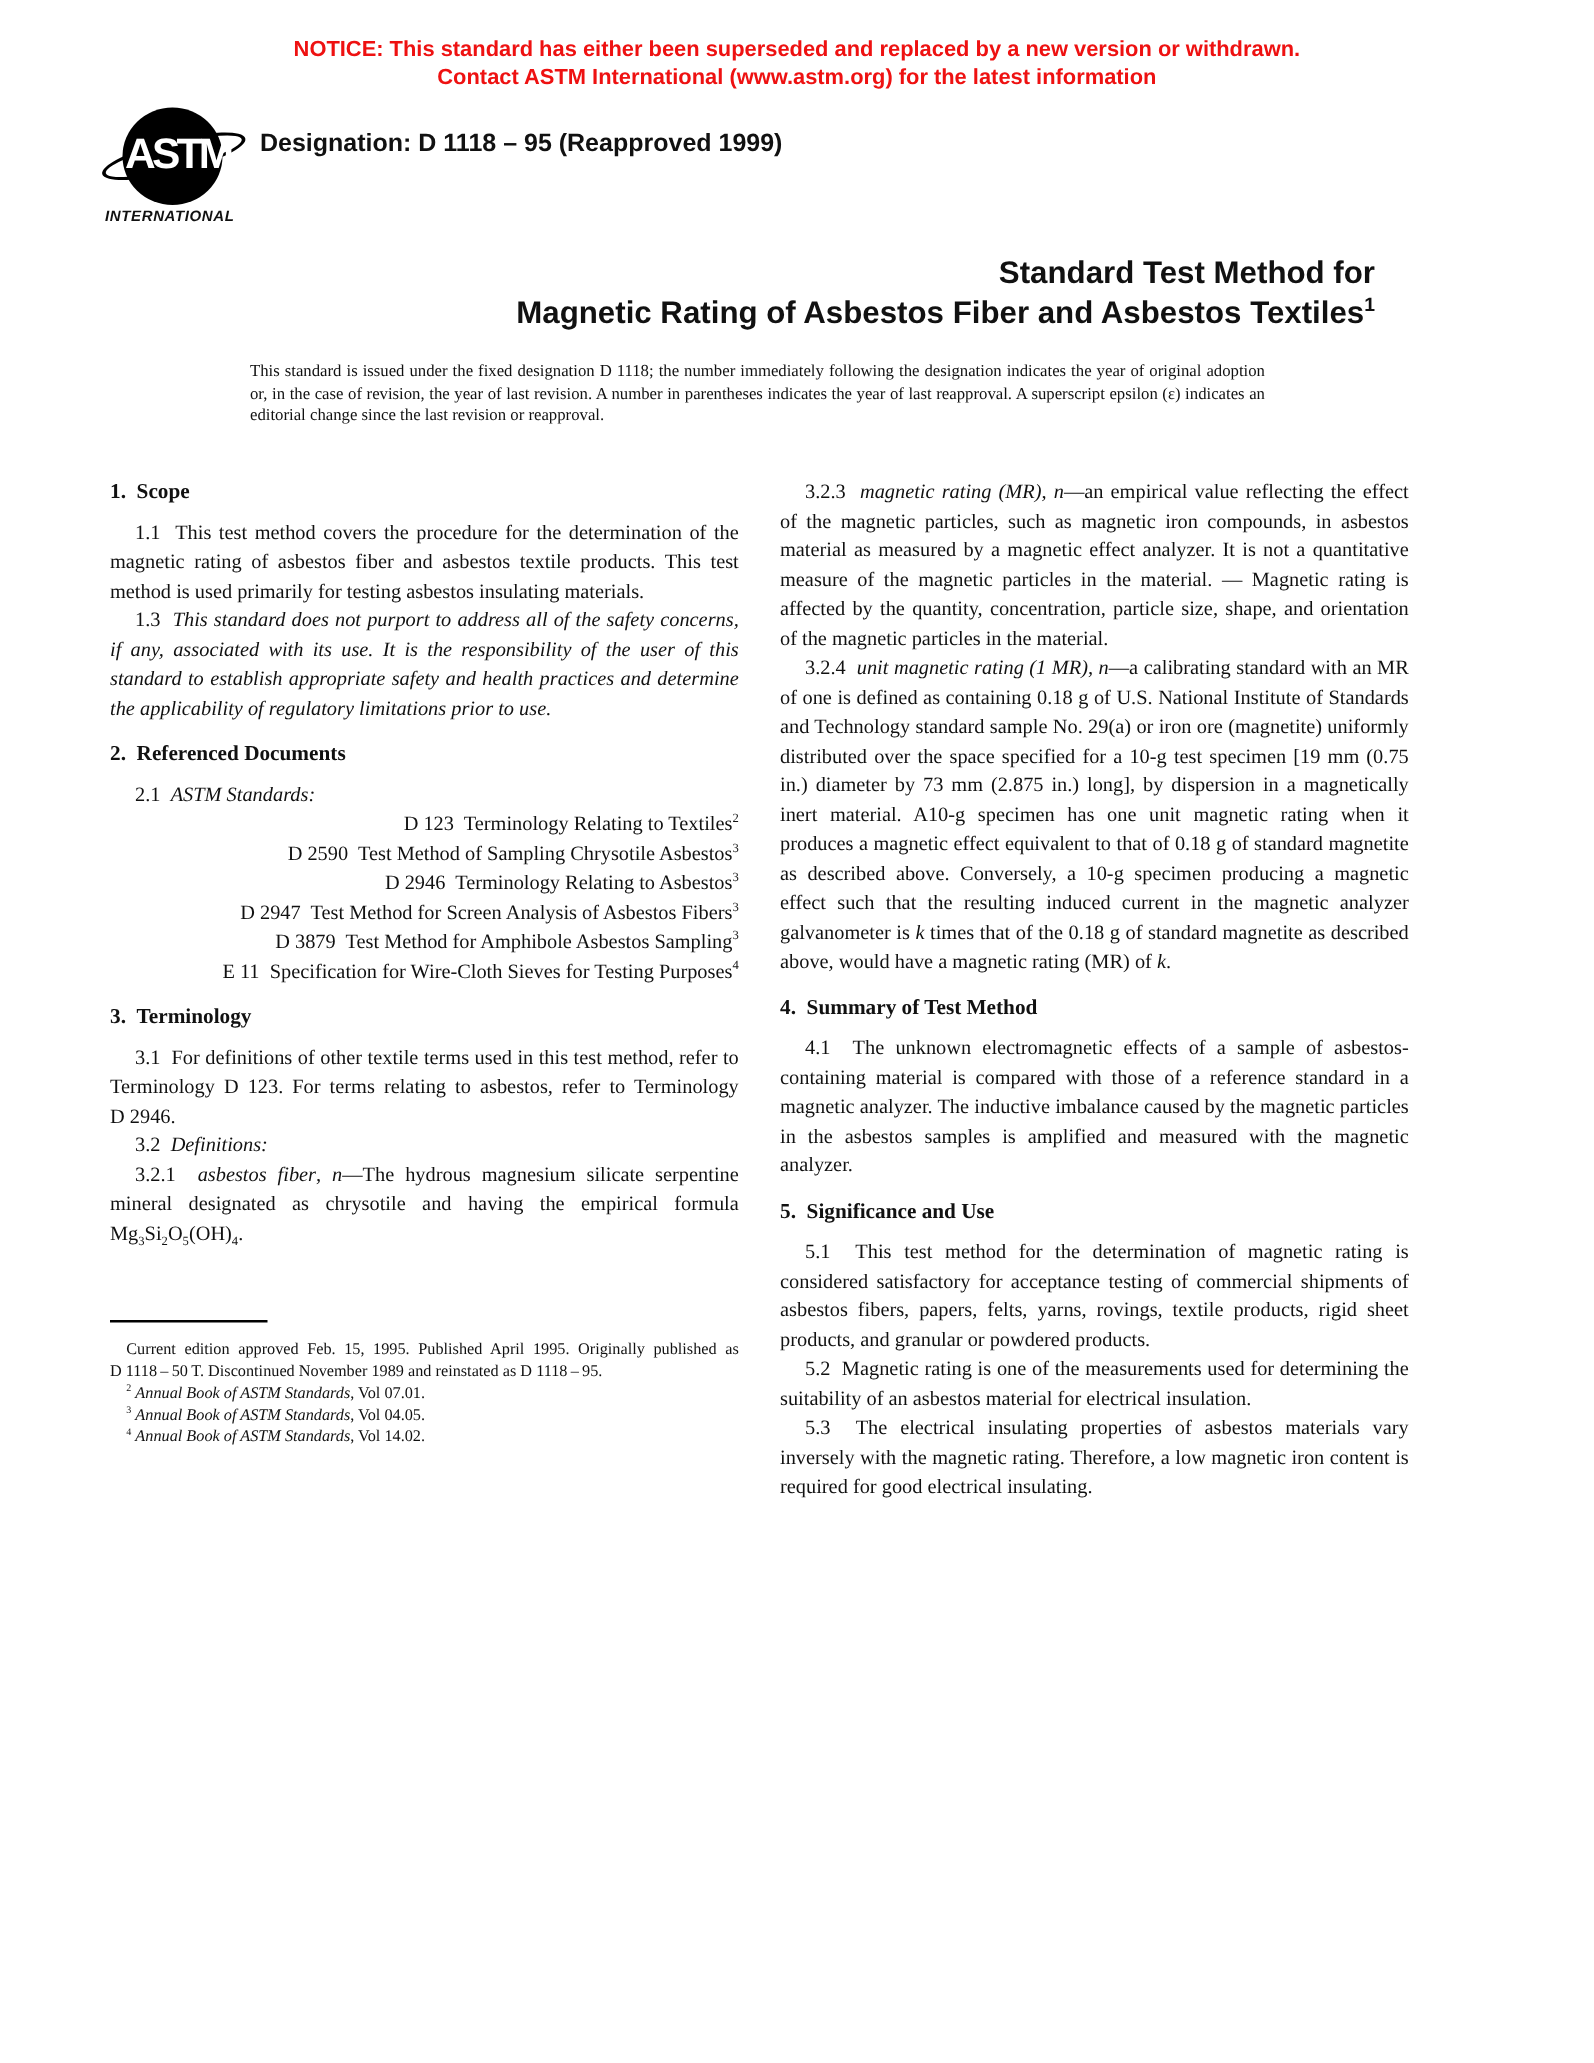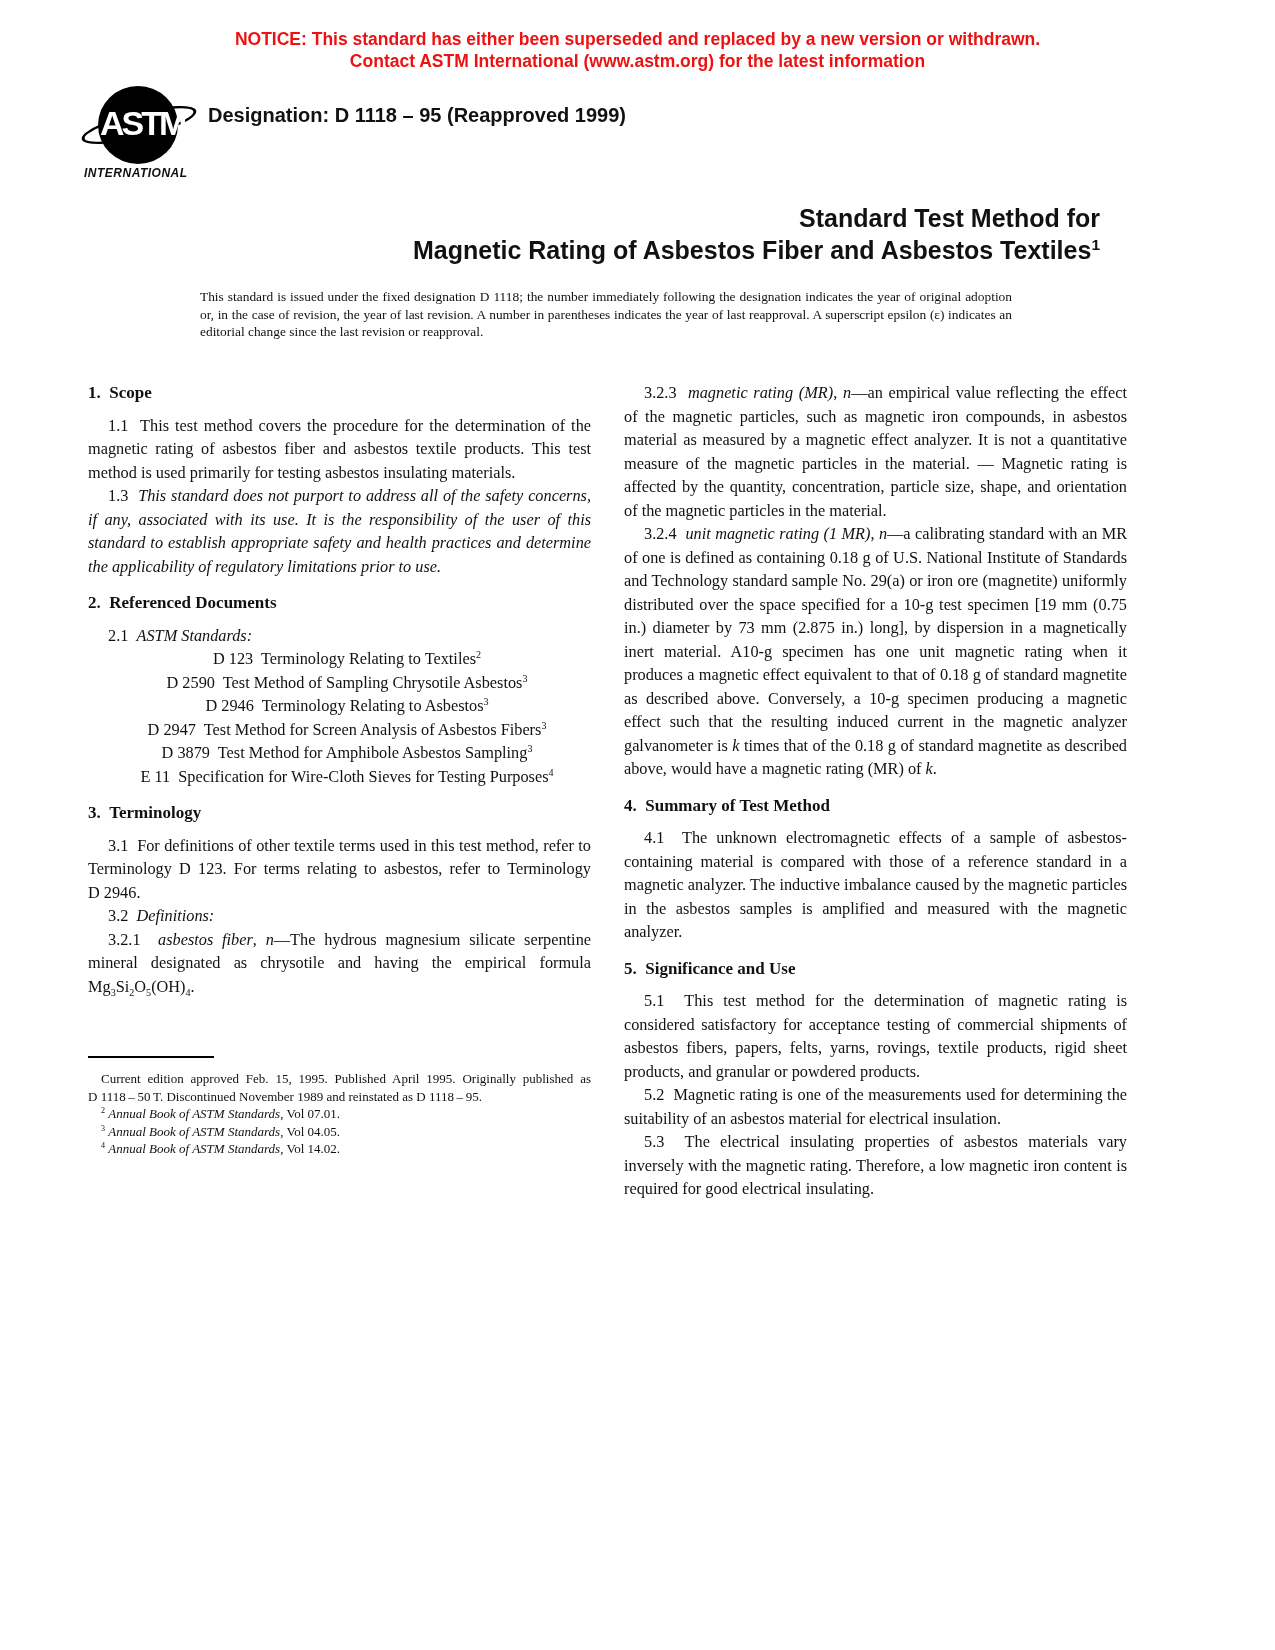--- a/index.html
+++ b/index.html
@@ -75,21 +75,21 @@
   .col-left  { left: 88px; }
   .col-right { left: 624px; }
 
   .sec-heading {
     font-weight: bold; font-size: 17px;
     text-align: left;
     margin-top: 13px; margin-bottom: 9px;
   }
   .sec-heading:first-child { margin-top: 0; }
   .para { text-indent: 20px; }
-  .ref-item { margin-left: 15px; padding-left: 15px; text-indent: -15px; text-align: center; }
+  .ref-item { margin-left: 15px; padding-left: 15px; text-indent: -15px; text-align: right; }
 
   .footnotes { margin-top: 58px; font-size: 13px; line-height: 17.5px; }
   .fn-rule { width: 126px; border-top: 2.5px solid #000; margin-bottom: 12px; }
   .fn-para { text-indent: 13px; }
 
   .copyright {
     position: absolute; left: 88px; top: 1509px; width: 1100px;
     font-family: "Liberation Sans", sans-serif;
     font-size: 13px;
   }

